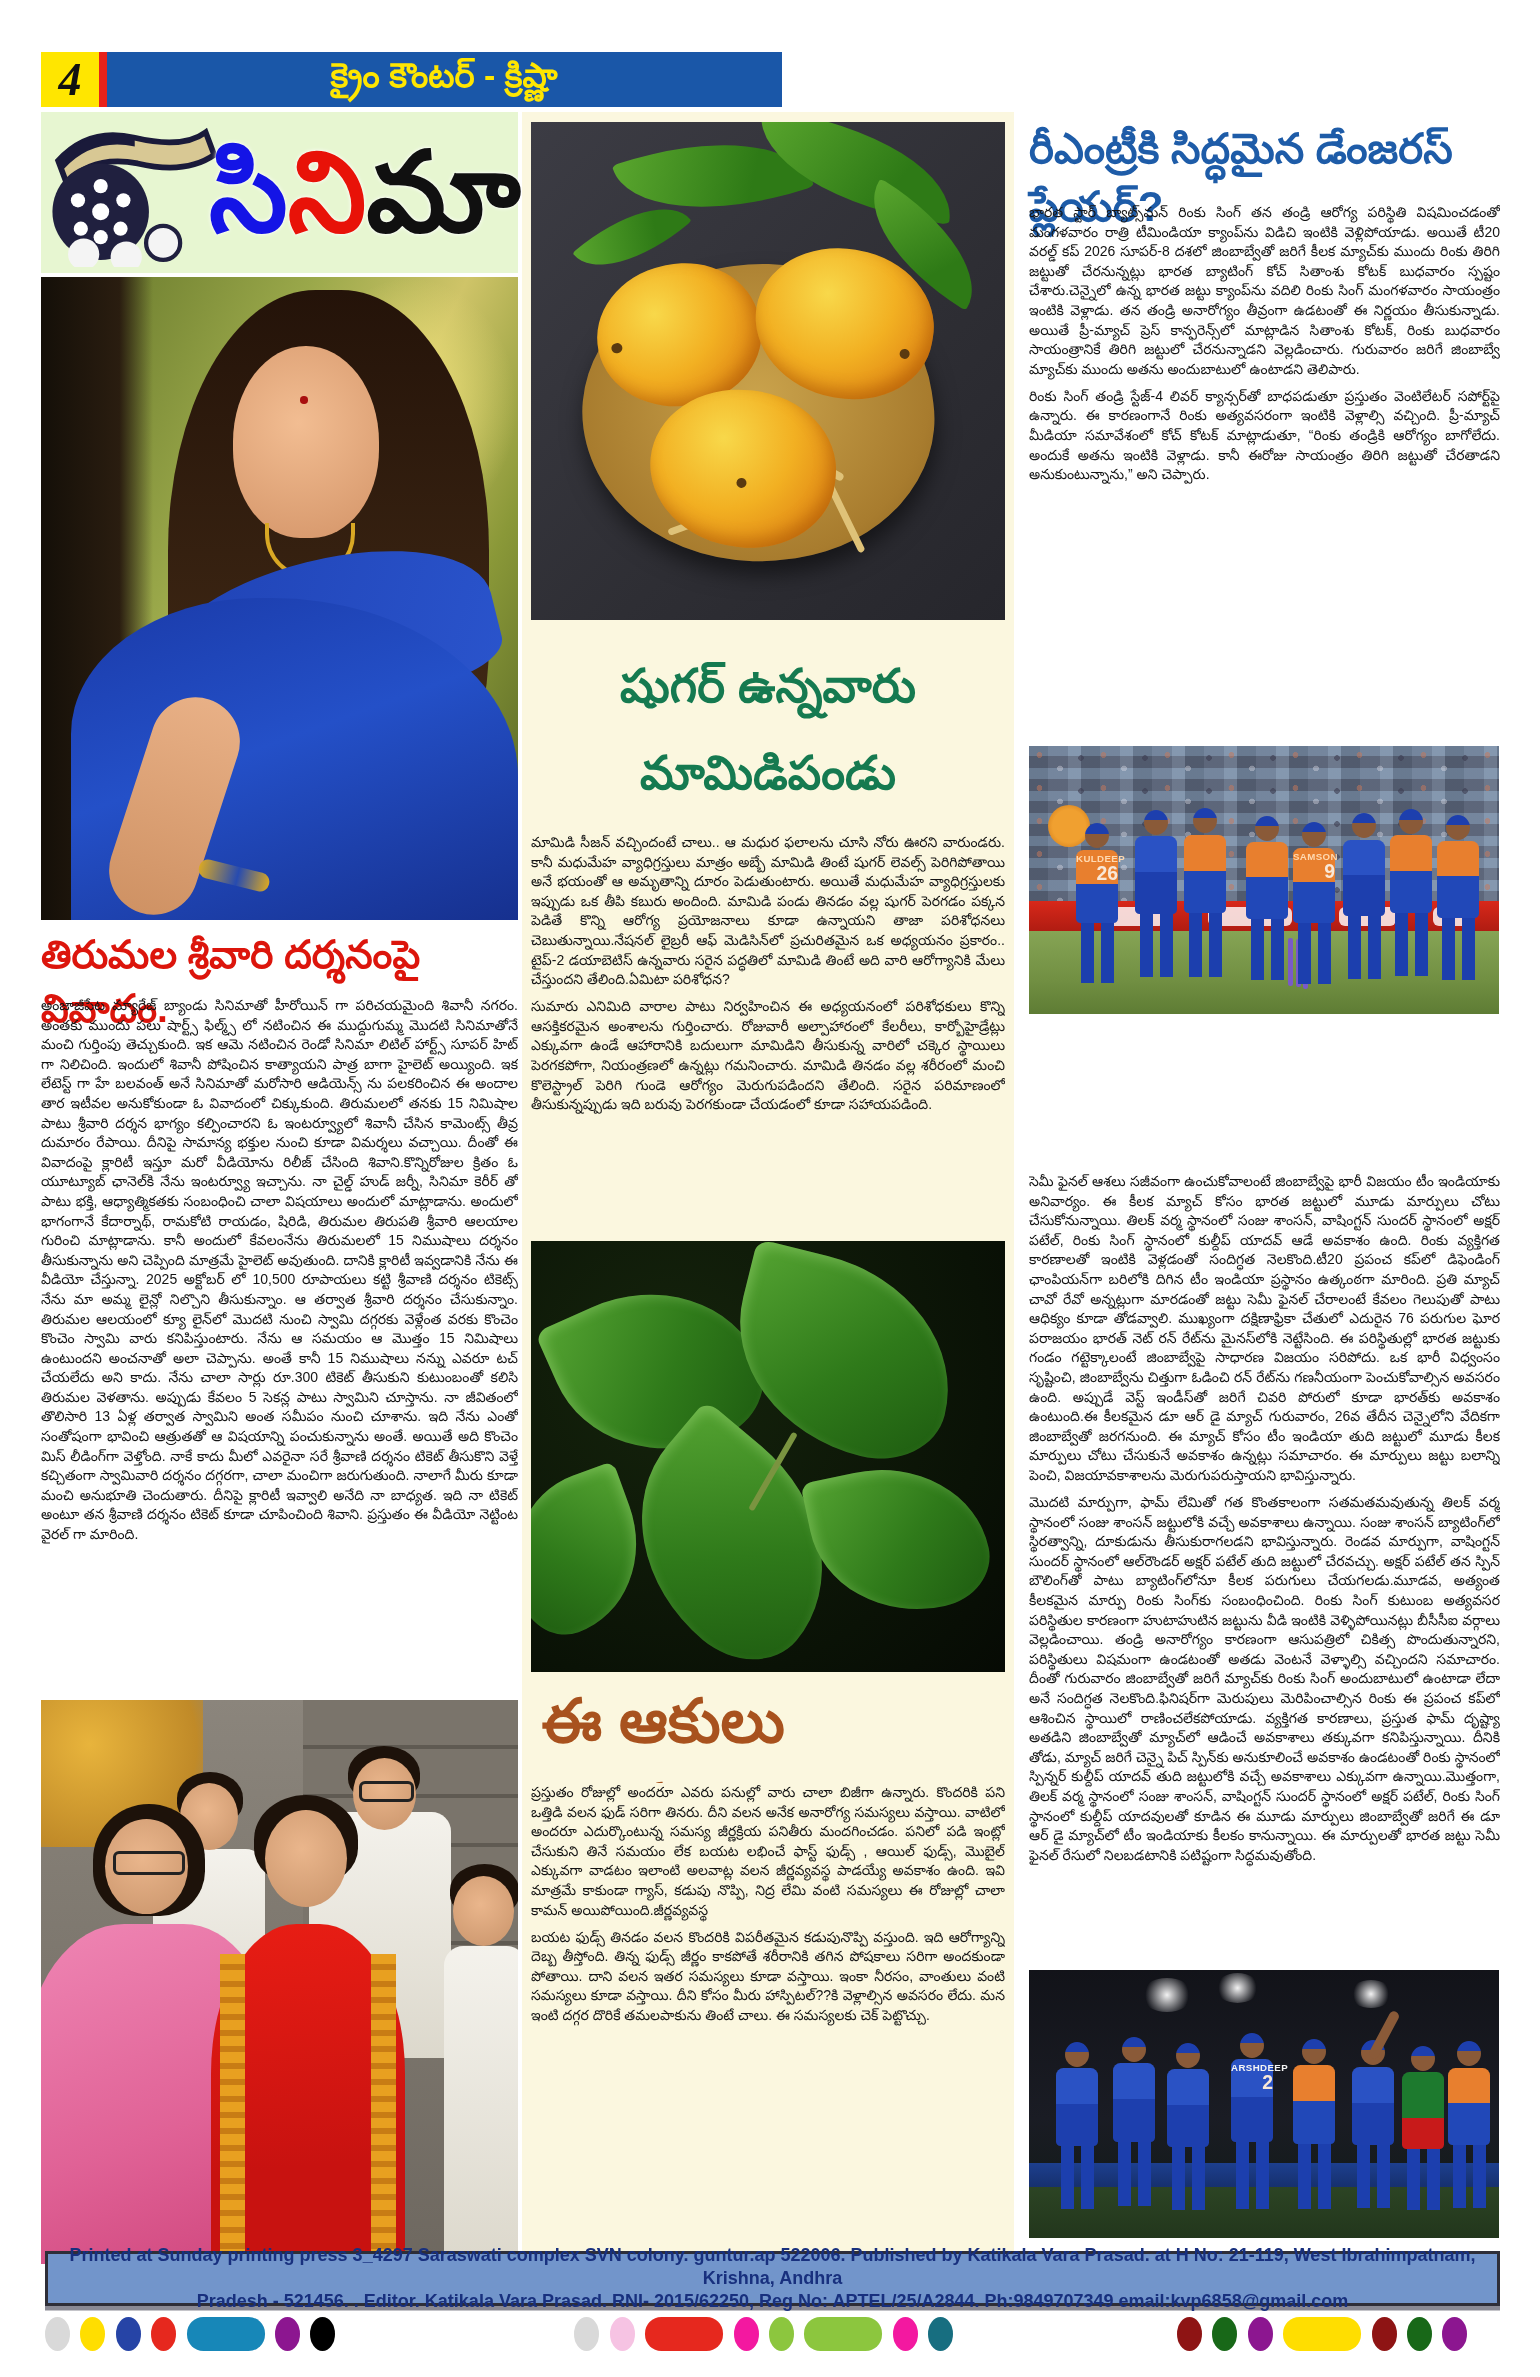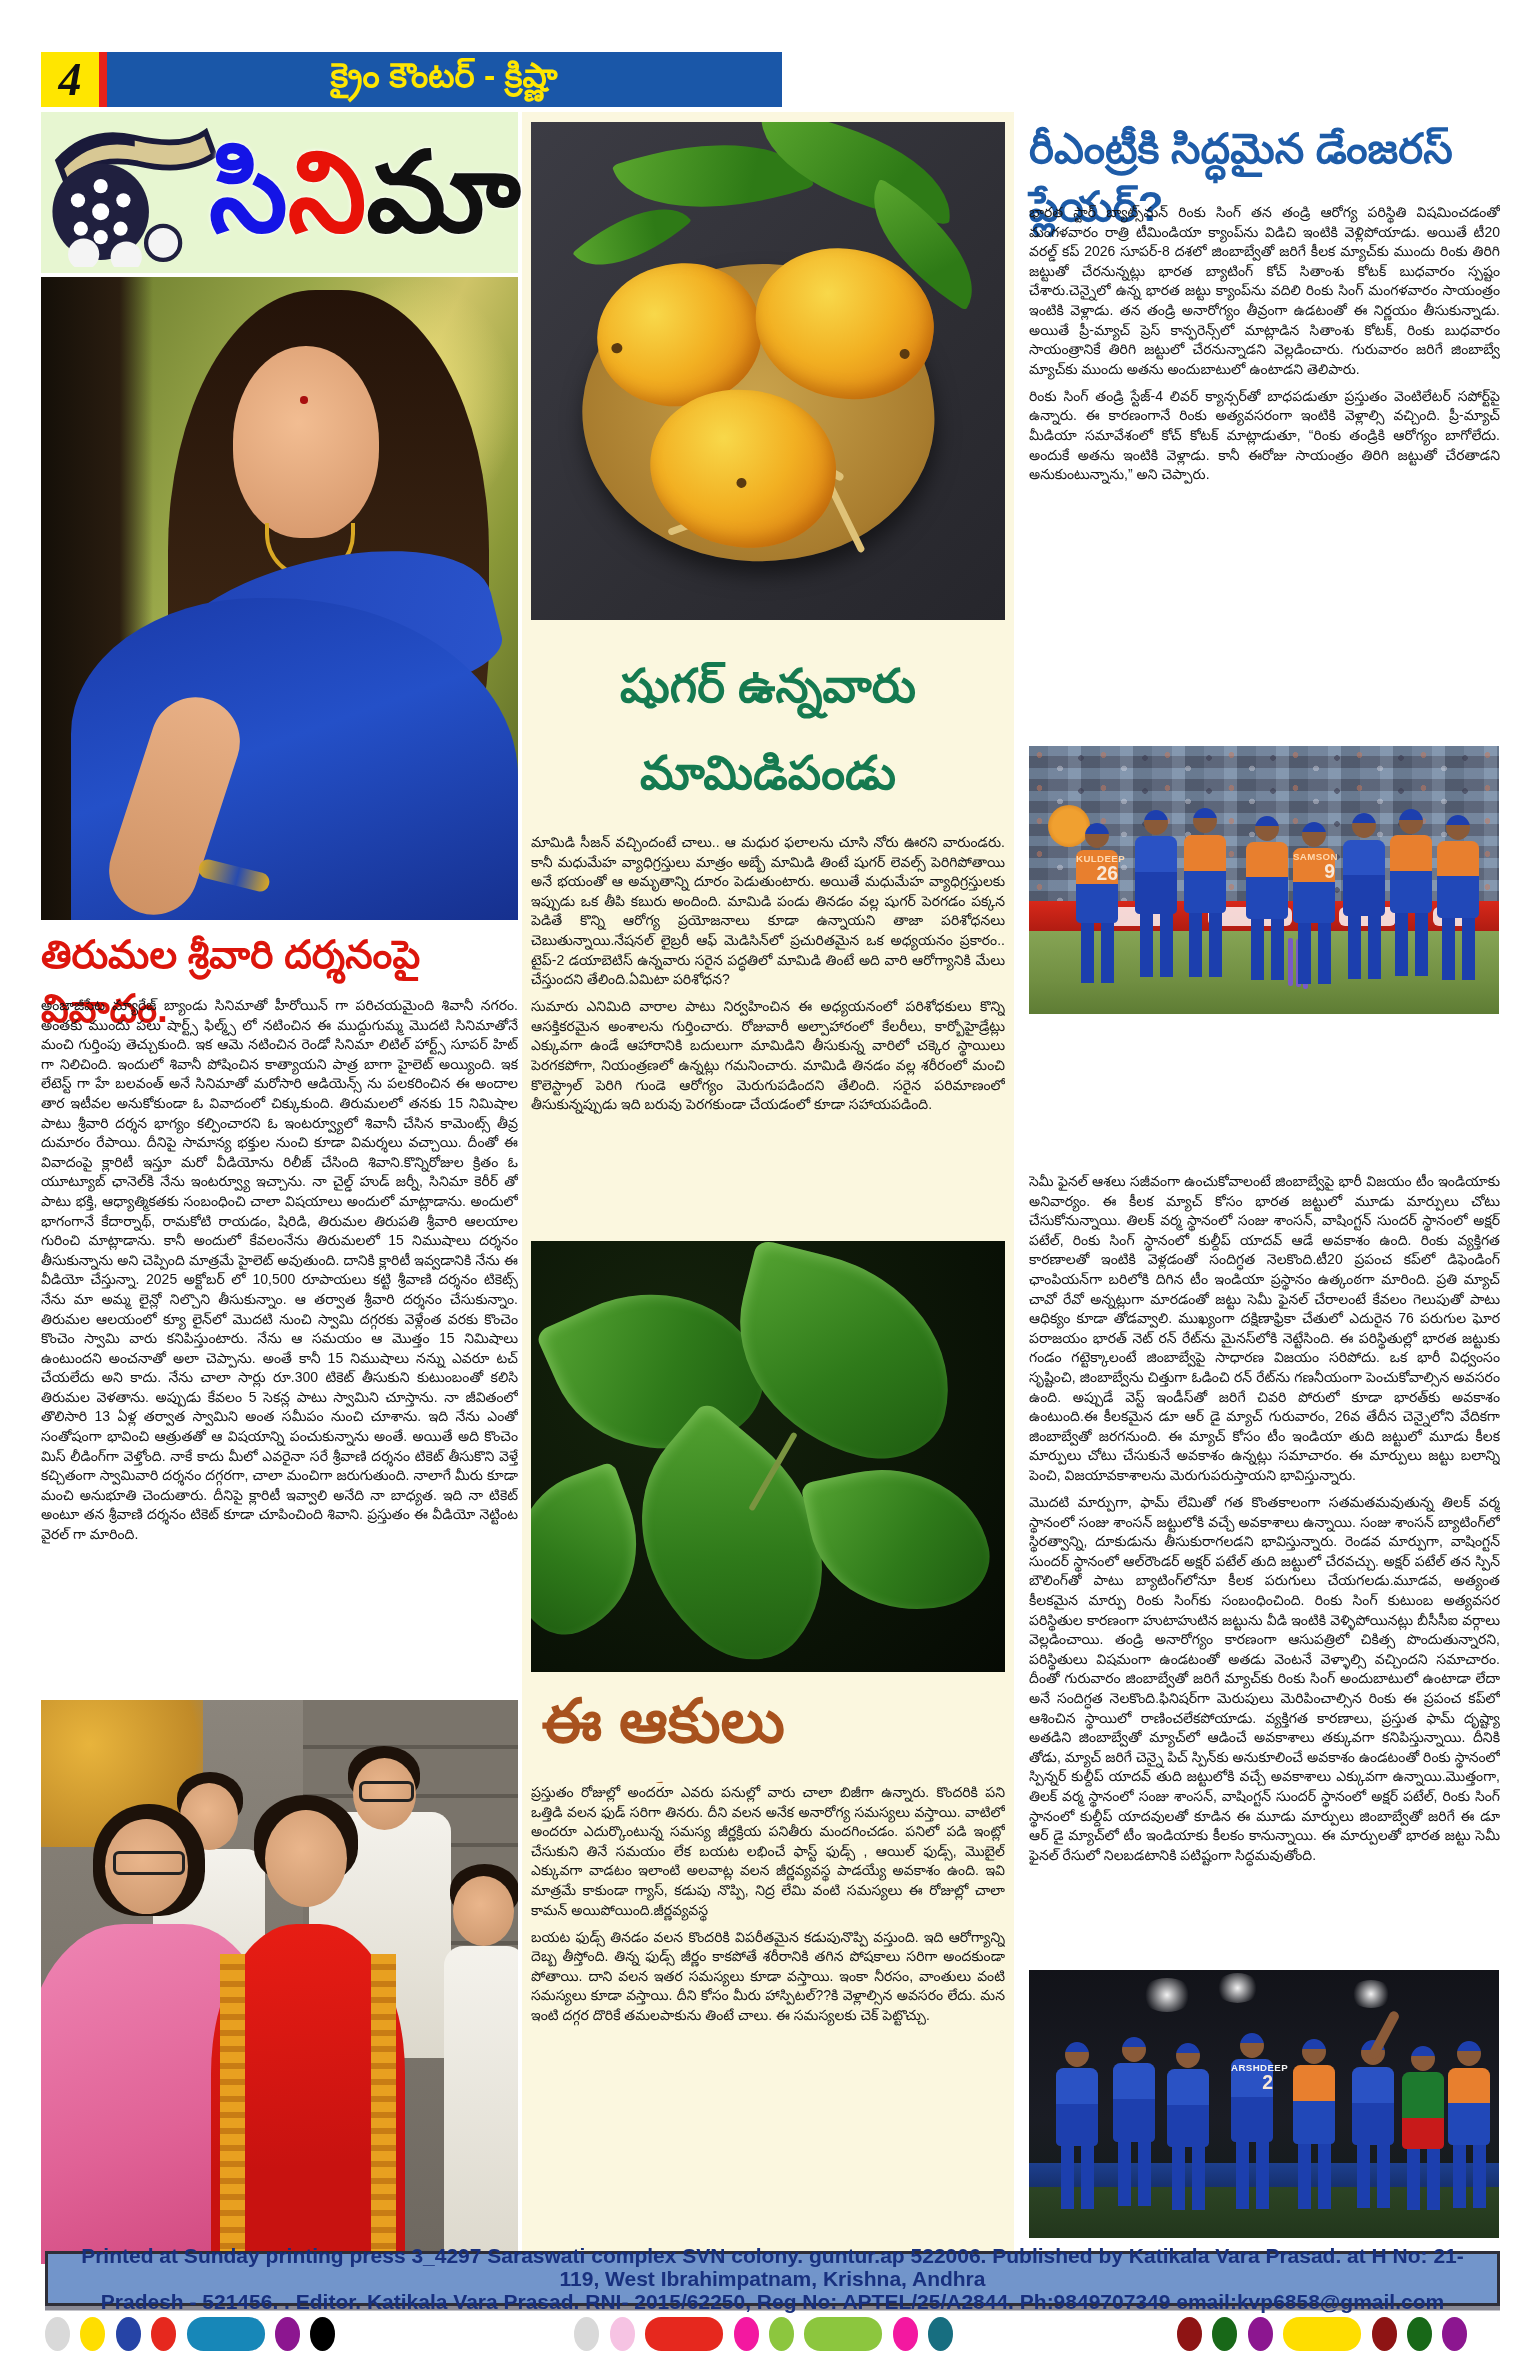--- a/index.html
+++ b/index.html
@@ -107,21 +107,21 @@
   .bt-left{left:41px;top:996px;width:477px;height:698px;}
   .bt-sugar{left:531px;top:833px;width:474px;height:406px;background:#FBF7DF;}
   .bt-leaves{left:531px;top:1783px;width:474px;height:474px;background:#FBF7DF;}
   .bt-right1{left:1029px;top:203px;width:471px;height:514px;}
   .bt-right2{left:1029px;top:1172px;width:471px;height:777px;}
 
   .mid-panel{position:absolute;left:522px;top:112px;width:492px;height:2152px;background:#FBF7DF;}
 
   
   .foot{position:absolute;left:45px;top:2251px;width:1449px;height:49px;background:#7295CB;border:3px solid #2e2e38;box-shadow:0 4.5px 0 rgba(40,40,60,.55);display:flex;flex-direction:column;align-items:center;justify-content:center;}
-  .foot div{color:#18307E;font-size:21px;font-weight:bold;line-height:23px;text-align:center;width:98%;}
+  .foot div{color:#18307E;font-size:18px;font-weight:bold;line-height:23px;text-align:center;width:98%;}
   .dots{position:absolute;left:45px;top:2317px;width:1454px;height:37px;white-space:nowrap;}
   .dot{display:inline-block;width:25px;height:34px;border-radius:50%;vertical-align:middle;}
   .dot.wide{width:78px;border-radius:16.4px;}
 </style>
 </head>
 <body>
 
 <div id="page">
 
   <div class="hdr">

